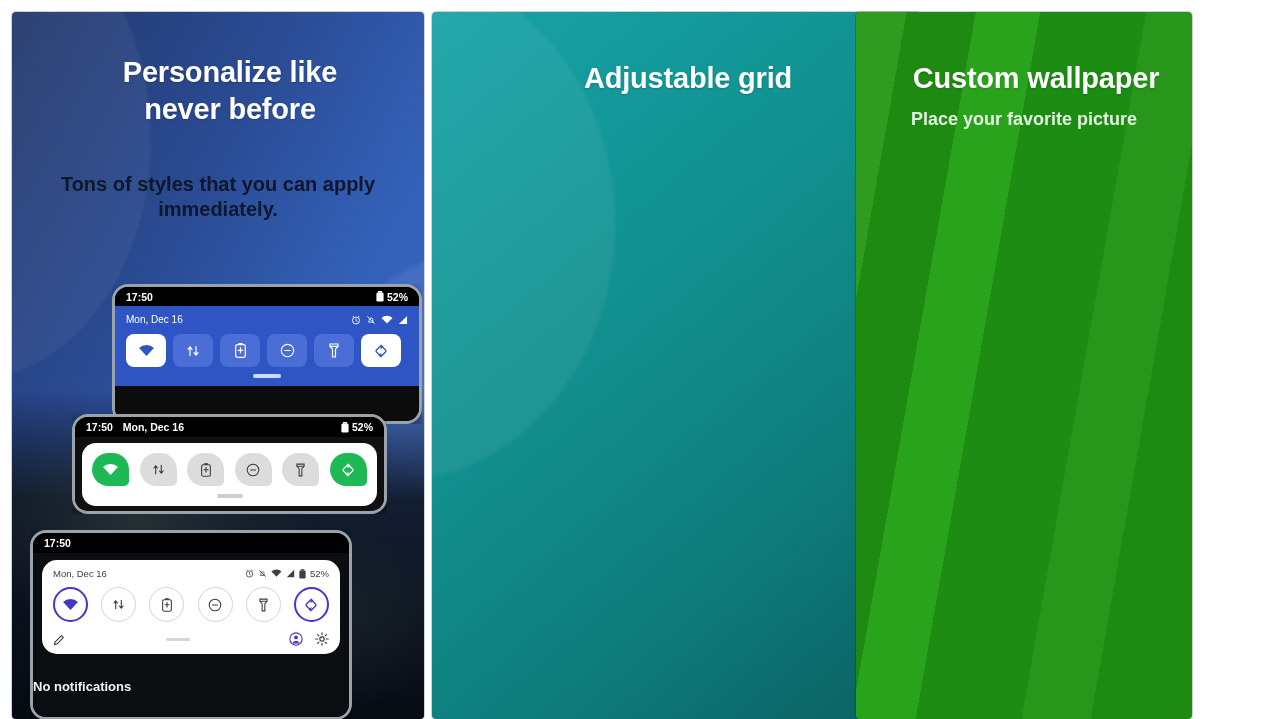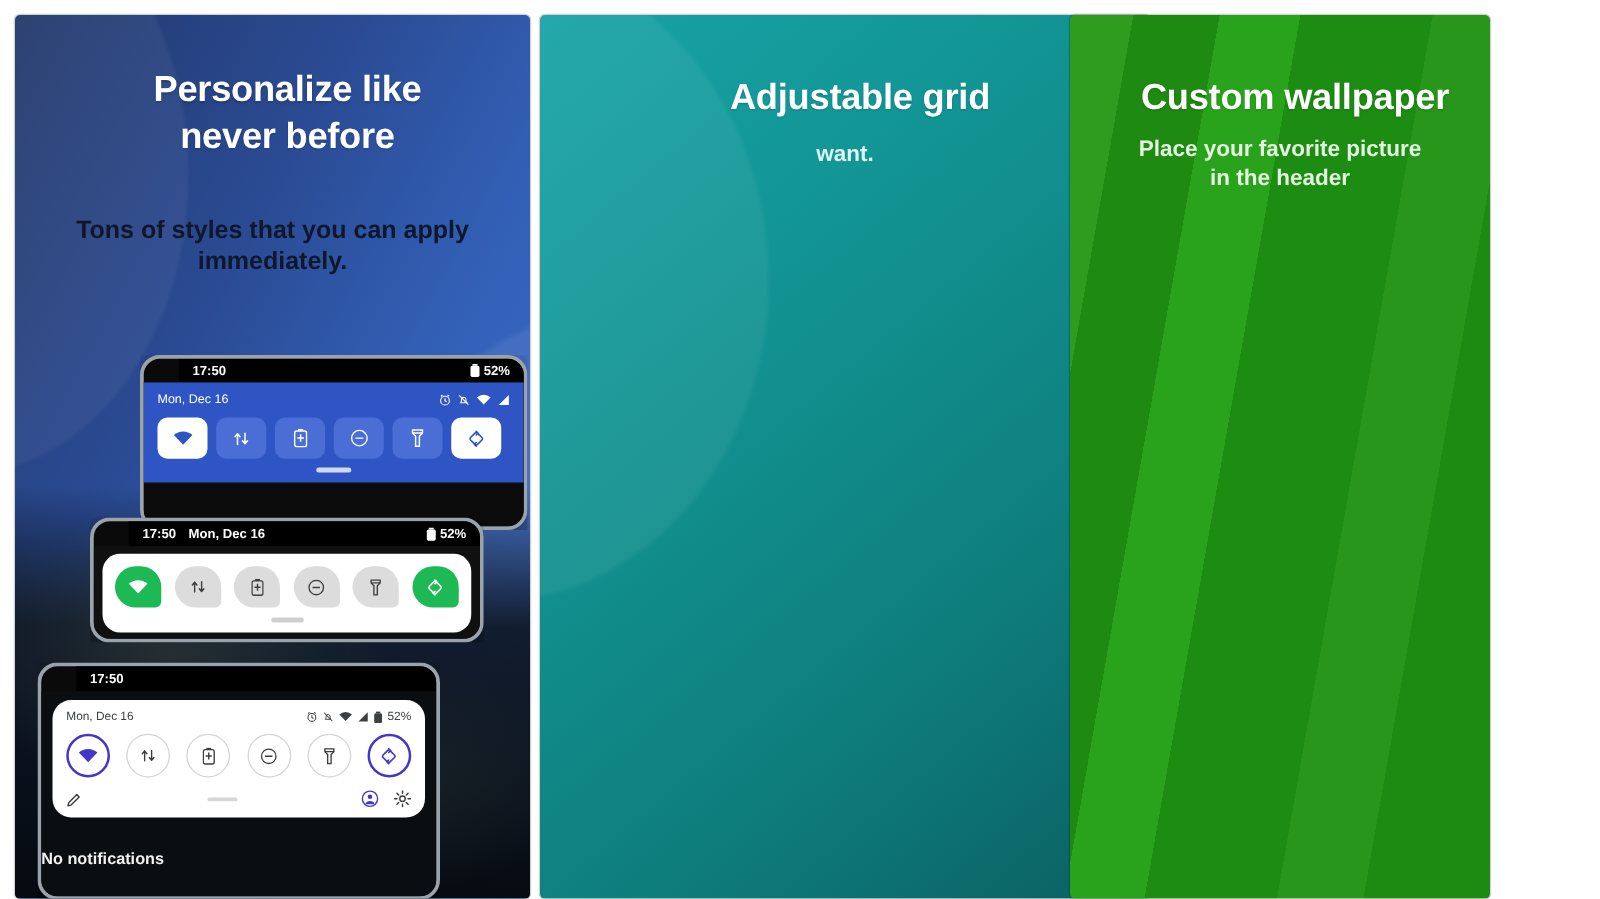--- a/index.html
+++ b/index.html
@@ -80,21 +80,20 @@
     border:3px solid #9aa3ab;
     box-shadow: 0 6px 18px rgba(0,0,0,.45);
     overflow:hidden;
   }
   .sbar {
     position:absolute; left:0; right:0; top:0;
     display:flex; align-items:center; justify-content:space-between;
     color:#fff; background:#000;
     font-size:10.5px; font-weight:700;
     padding:0 11px;
-    margin-left:28px;
   }
   .sbar .right { display:flex; align-items:center; gap:3px; }
   .pct { font-size:10.5px; font-weight:700; }
 
   .glyph { display:inline-block; }
   svg { display:block; }
 
   
   #p1-mockA { left:100px; top:272px; width:310px; height:140px; }
   #p1-mockA .screenA { position:absolute; left:0; right:0; top:19px; bottom:0; background:#0c0c0c; }
@@ -421,29 +420,27 @@
         </div>
       </div>
     </div>
   </div>
 
   <div class="panel" id="panel-2">
     <div class="panel-bg"></div>
 
     <div class="ptitle">Adjustable grid</div>
     <div class="psub">
-      <div>want.</div>
     </div>
 
   </div>
 
   <div class="panel" id="panel-3">
     <div class="panel-bg"></div>
 
     <div class="ptitle">Custom wallpaper</div>
     <div class="psub">
       <div>Place your favorite picture</div>
-      <div>in the header</div>
     </div>
 
   </div>
 
 </div>
 
 </body></html>

